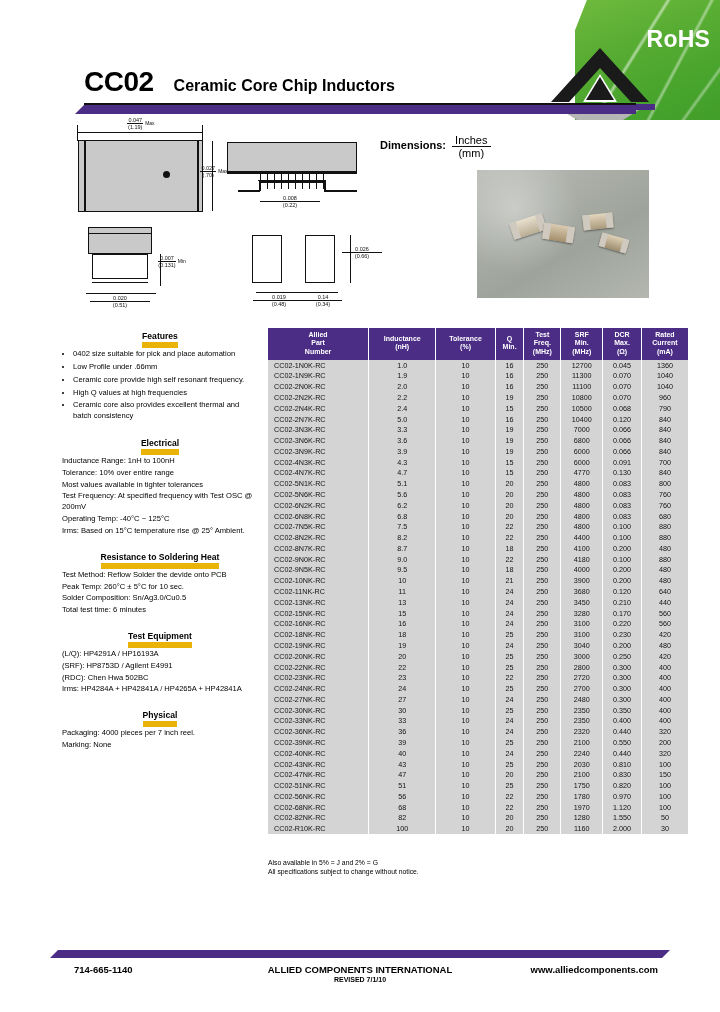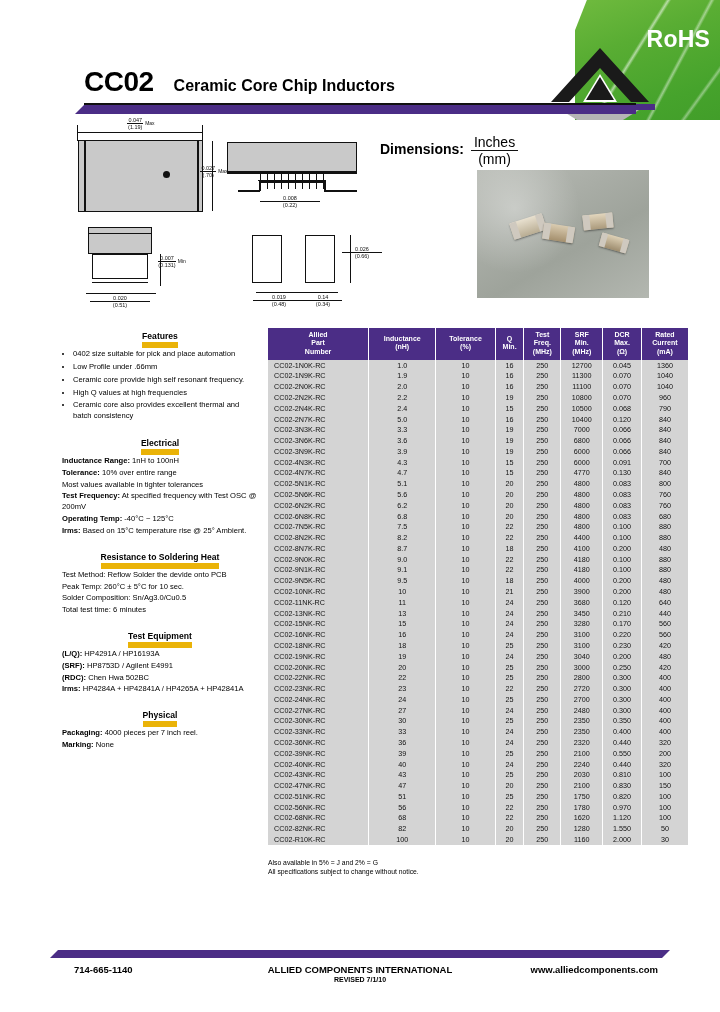--- a/index.html
+++ b/index.html
@@ -57,42 +57,42 @@
   .dimlabel .top{ border-bottom:1px solid #111; padding:0 1px; display:block;}
   .dimlabel .max{ font-size:5px; }
   .dimrow{ display:flex; align-items:center; justify-content:center; gap:2px;}
   .dimfrac{ display:inline-block; text-align:center;}
 
   .blk{ position:absolute; background:#c9c9c9; border:1.4px solid #111; }
   .wht{ position:absolute; background:#fff; border:1.4px solid #111;}
   .ln{ position:absolute; background:#111; }
 
   
-  .dimcap{ position:absolute; left:380px; top:134px; font-size:14px; font-weight:bold;}
+  .dimcap{ position:absolute; left:380px; top:134px; font-size:11px; font-weight:bold;}
   .dimcap .frac{ display:inline-block; text-align:center; vertical-align:middle; margin-left:3px; font-weight:normal;}
   .dimcap .frac span.t{ display:block; border-bottom:1px solid #111; padding:0 3px;}
 
   
   .photo{ position:absolute; left:477px; top:170px; width:172px; height:128px;
     background:
       radial-gradient(circle at 22% 30%, rgba(255,255,255,.35), rgba(255,255,255,0) 40%),
       linear-gradient(150deg,#b9bcb6 0%, #a9ada6 35%, #9ea39b 60%, #b3b7b0 100%);
     border:0; overflow:hidden;
   }
   .chip{ position:absolute; border-radius:1px; box-shadow:0 1px 2px rgba(0,0,0,.45); }
   .chip .band{ position:absolute; top:0; bottom:0; width:22%; background:#cfc9bf;}
 
   
   .leftcol{ position:absolute; left:62px; top:330px; width:196px; font-size:7.6px; line-height:1.42; }
   .sec-h{ text-align:center; font-weight:bold; font-size:8.6px; margin:0 0 7px 0;}
   .sec-h span{ border-bottom:6px solid #eab308; padding-bottom:1px;}
   ul.feat{ margin:0 0 0 0; padding-left:11px; }
   ul.feat li{ margin-bottom:2px; }
   .kv{ margin-bottom:1px;}
-  .kv b{ font-weight:bold; }
+  .kv b{ font-weight:normal; }
   .blockgap{ height:13px; }
 
   
   .tbl{ position:absolute; left:268px; top:328px; width:420px; border-collapse:collapse; }
   .tbl th{
     background:#4b2d86; color:#fff; font-size:7px; font-weight:bold;
     padding:3px 1px 4px 1px; line-height:1.18; text-align:center;
     border-left:1.5px solid #fff;
   }
   .tbl th:first-child{ border-left:0;}
@@ -521,30 +521,20 @@
         <td>CC02-9N0K-RC</td>
         <td>9.0</td>
         <td>10</td>
         <td>22</td>
         <td>250</td>
         <td>4180</td>
         <td>0.100</td>
         <td>880</td>
       </tr>
       <tr>
-        <td>CC02-9N1K-RC</td>
-        <td>9.1</td>
-        <td>10</td>
-        <td>22</td>
-        <td>250</td>
-        <td>4180</td>
-        <td>0.100</td>
-        <td>880</td>
-      </tr>
-      <tr>
         <td>CC02-9N5K-RC</td>
         <td>9.5</td>
         <td>10</td>
         <td>18</td>
         <td>250</td>
         <td>4000</td>
         <td>0.200</td>
         <td>480</td>
       </tr>
       <tr>
@@ -756,21 +746,21 @@
         <td>1780</td>
         <td>0.970</td>
         <td>100</td>
       </tr>
       <tr>
         <td>CC02-68NK-RC</td>
         <td>68</td>
         <td>10</td>
         <td>22</td>
         <td>250</td>
-        <td>1620</td>
+        <td>1970</td>
         <td>1.120</td>
         <td>100</td>
       </tr>
       <tr>
         <td>CC02-82NK-RC</td>
         <td>82</td>
         <td>10</td>
         <td>20</td>
         <td>250</td>
         <td>1280</td>

